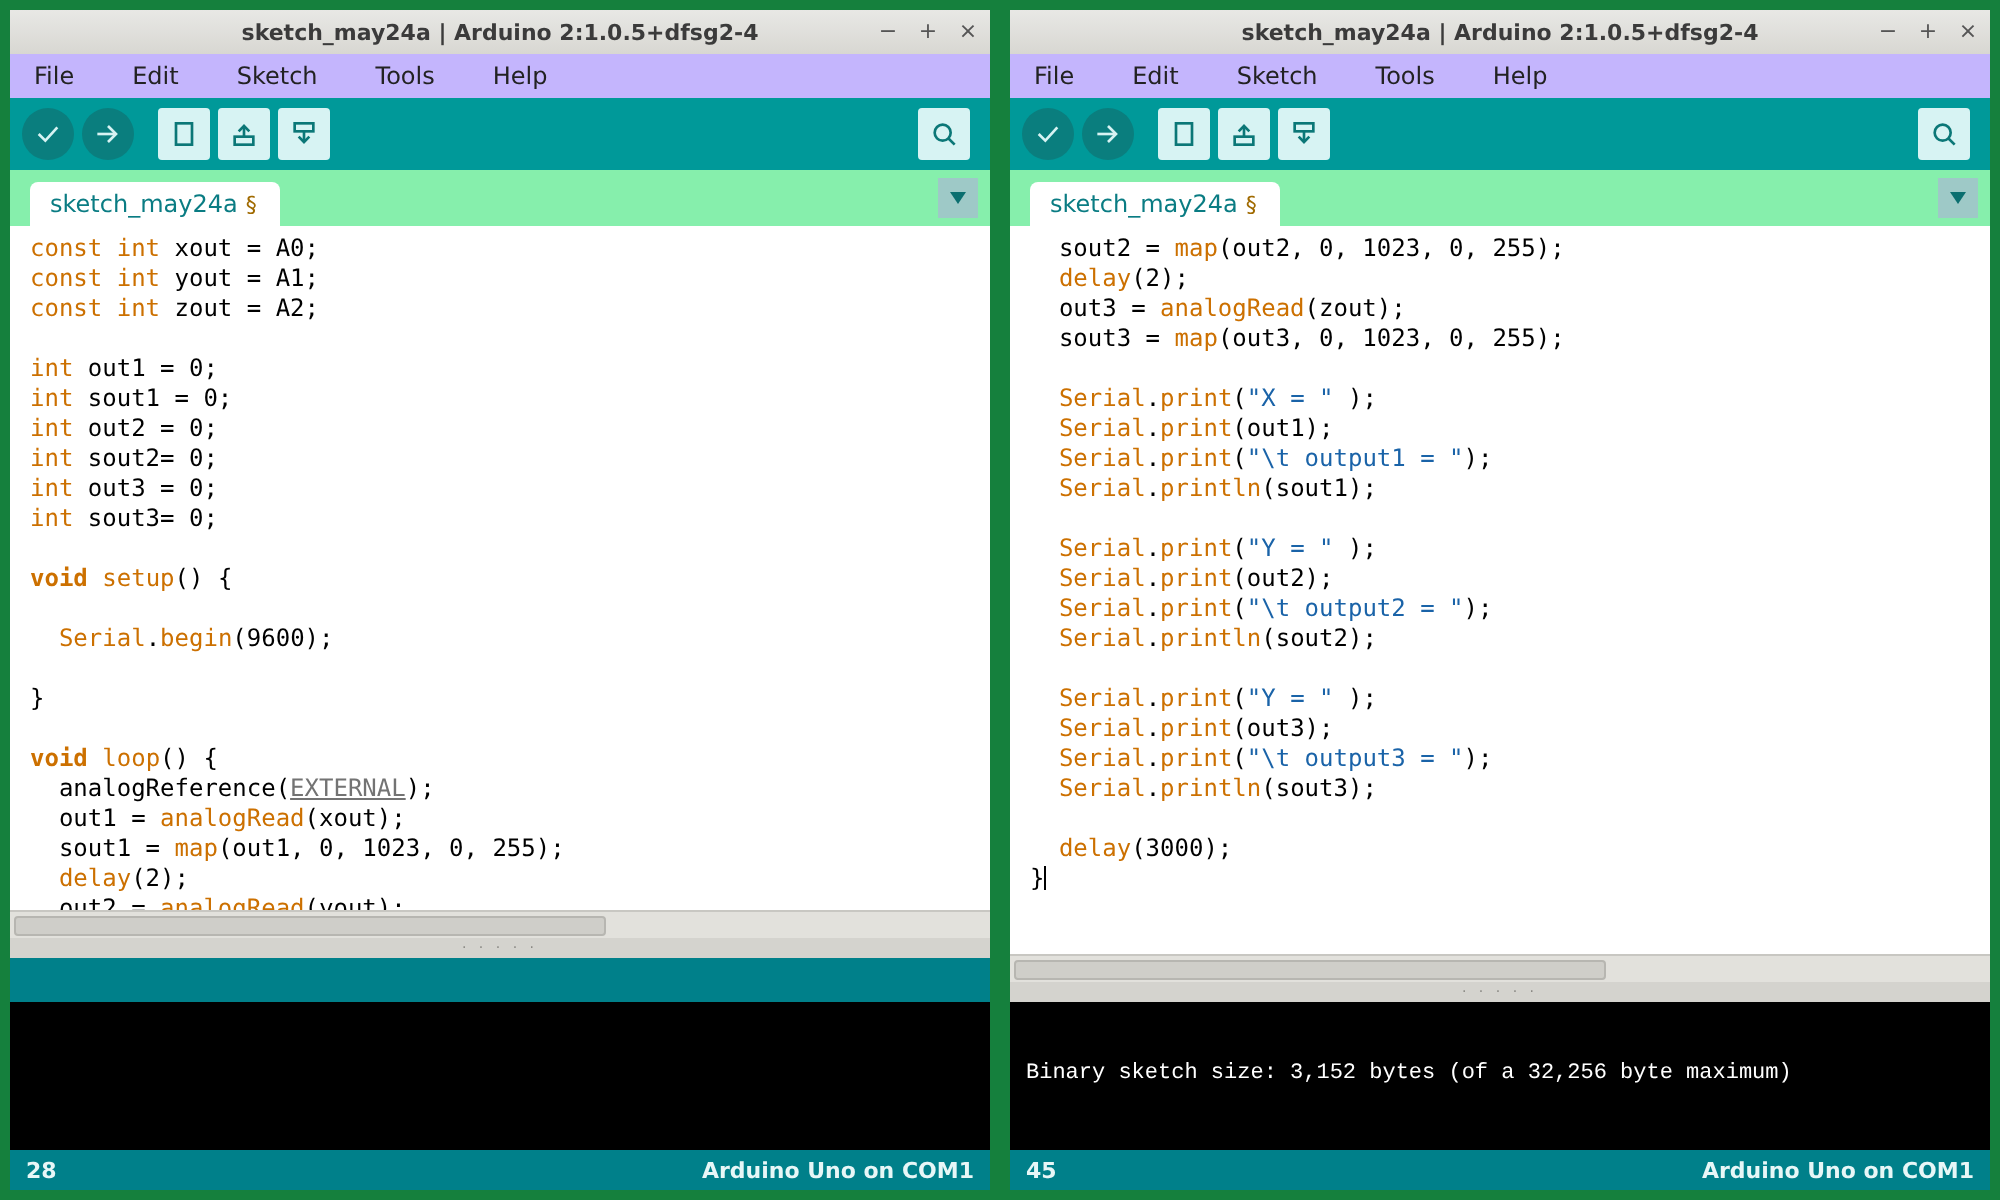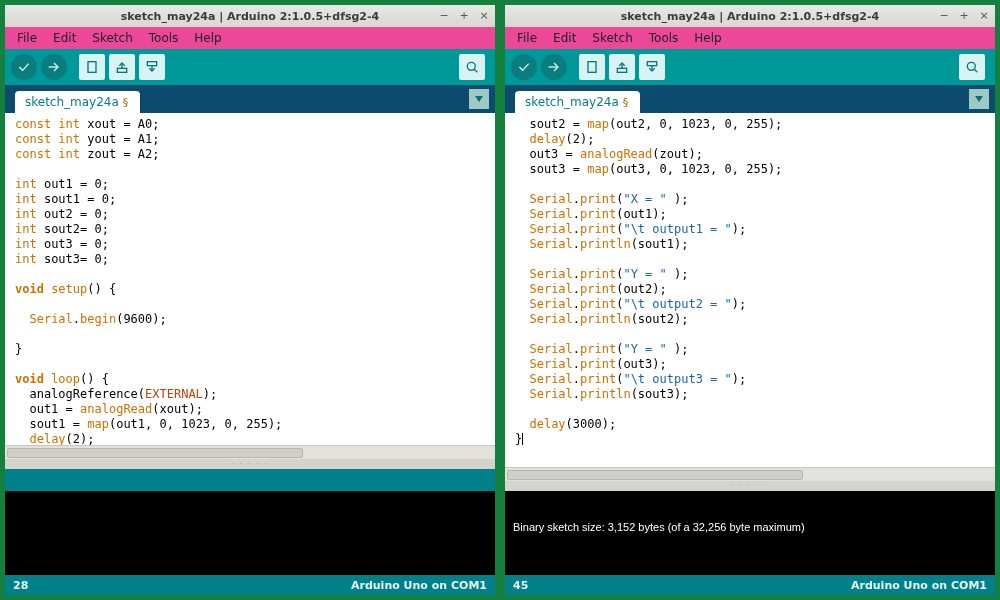--- a/index.html
+++ b/index.html
@@ -3,46 +3,46 @@
 <meta charset="utf-8">
 <style>
   * { box-sizing: border-box; margin: 0; padding: 0; }
   html, body { width: 1000px; height: 600px; overflow: hidden; font-family: "DejaVu Sans", Arial, sans-serif; background: #3c3c3c; }
   .desktop { display: flex; width: 1000px; height: 600px; }
   .window { display: flex; flex-direction: column; width: 500px; height: 600px; background: #edece8; border: 5px solid #15803d; }
   .titlebar { height: 22px; background: linear-gradient(#e8e8e5, #d8d7d2); display: flex; align-items: center; justify-content: center; position: relative; font-size: 11px; color: #3b3b3b; }
   .titlebar .title-text { font-weight: bold; }
   .win-controls { position: absolute; right: 4px; top: 3px; display: flex; gap: 6px; }
   .win-btn { width: 14px; height: 14px; display: flex; align-items: center; justify-content: center; font-size: 11px; color: #555; cursor: pointer; }
-  .menubar { height: 22px; display: flex; align-items: center; padding: 0 6px; background: #ec4899; font-size: 12px; color: #222; gap: 4px; }
+  .menubar { height: 22px; display: flex; align-items: center; padding: 0 6px; background: #c4b5fd; font-size: 12px; color: #222; gap: 17px; }
   .menubar span { padding: 2px 6px; cursor: pointer; }
   .toolbar { height: 36px; background: #009999; display: flex; align-items: center; padding: 0 6px; position: relative; }
   .tbtn { width: 26px; height: 26px; border-radius: 3px; background: #0a7e7e; margin-right: 4px; display: flex; align-items: center; justify-content: center; color: #cfeeee; cursor: pointer; }
   .tbtn.round { border-radius: 50%; }
   .tbtn svg { width: 16px; height: 16px; fill: none; stroke: #d7f3f3; stroke-width: 2; }
   .tbtn.square svg { stroke: #0b7777; }
   .tbtn.square { background: #d7f3f3; color: #0b7777; border-radius: 2px; }
   .tool-spacer { flex: 1; }
-  .tabbar { height: 28px; background: #0c4a6e; display: flex; align-items: flex-end; padding: 0 10px; position: relative; }
+  .tabbar { height: 28px; background: #86efac; display: flex; align-items: flex-end; padding: 0 10px; position: relative; }
   .tab { background: #fff; color: #0a7c83; font-size: 12px; padding: 4px 12px 4px 10px; border-top-left-radius: 4px; border-top-right-radius: 4px; display: flex; align-items: center; gap: 4px; cursor: pointer; }
   .tab-dirty { color: #a06a00; font-size: 11px; }
   .tabbar .drop { position: absolute; right: 6px; top: 4px; width: 20px; height: 20px; background: #9ec9c7; display: flex; align-items: center; justify-content: center; cursor: pointer; }
   .editor { flex: 1; background: #fff; overflow: hidden; position: relative; }
   .editor pre { font-family: "DejaVu Sans Mono", Consolas, monospace; font-size: 12px; line-height: 15px; padding: 4px 8px 4px 10px; white-space: pre; }
   .kw { color: #cc7000; font-weight: bold; }
   .ty { color: #cc7000; }
   .lib { color: #cc7000; font-weight: normal; }
   .fn { color: #cc7000; }
-  .cnst { color: #c2410c; }
+  .cnst { color: #737373; text-decoration: underline; }
   .str { color: #1a63a8; }
   .scrollbar-h { height: 14px; background: #e2e1dc; border-top: 1px solid #c8c7c2; position: relative; }
   .scrollbar-h::after { content: ""; position: absolute; left: 2px; top: 2px; height: 8px; width: 60%; background: #cfcec9; border: 1px solid #b7b6b1; border-radius: 2px; }
   .dots { height: 10px; background: #d4d3ce; text-align: center; font-size: 7px; letter-spacing: 2px; color: #8a8984; line-height: 10px; }
   .status-teal { height: 22px; background: #00808a; color: #e3f4f4; font-size: 12px; padding: 3px 8px; }
-  .console { background: #000; color: #fff; font-family: Liberation Sans, sans-serif; font-size: 11px; padding: 6px 8px; height: 84px; overflow: hidden; white-space: pre; }
+  .console { background: #000; color: #fff; font-family: Liberation Mono, monospace; font-size: 11px; padding: 6px 8px; height: 74px; overflow: hidden; white-space: pre; }
   .statusbar { height: 20px; background: #00808a; color: #e7f7f7; font-size: 11px; display: flex; align-items: center; padding: 0 8px; font-weight: bold; }
   .statusbar .flex { flex: 1; }
   .caret { border-left: 1px solid #000; display:inline-block; height:12px; vertical-align: -2px;}
 </style>
 </head>
 <body>
 
 <div class="desktop">
 
   <div class="window">

